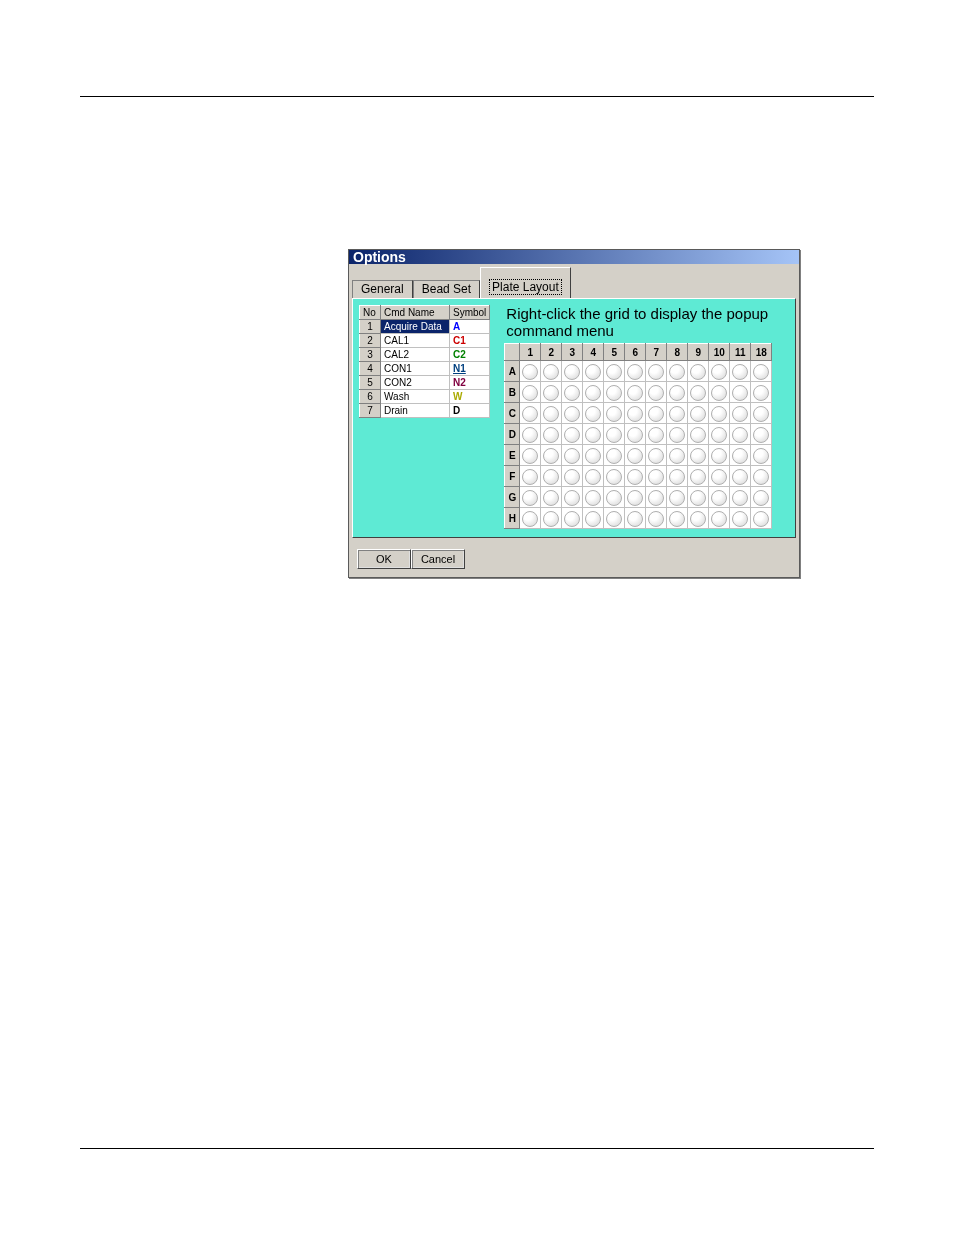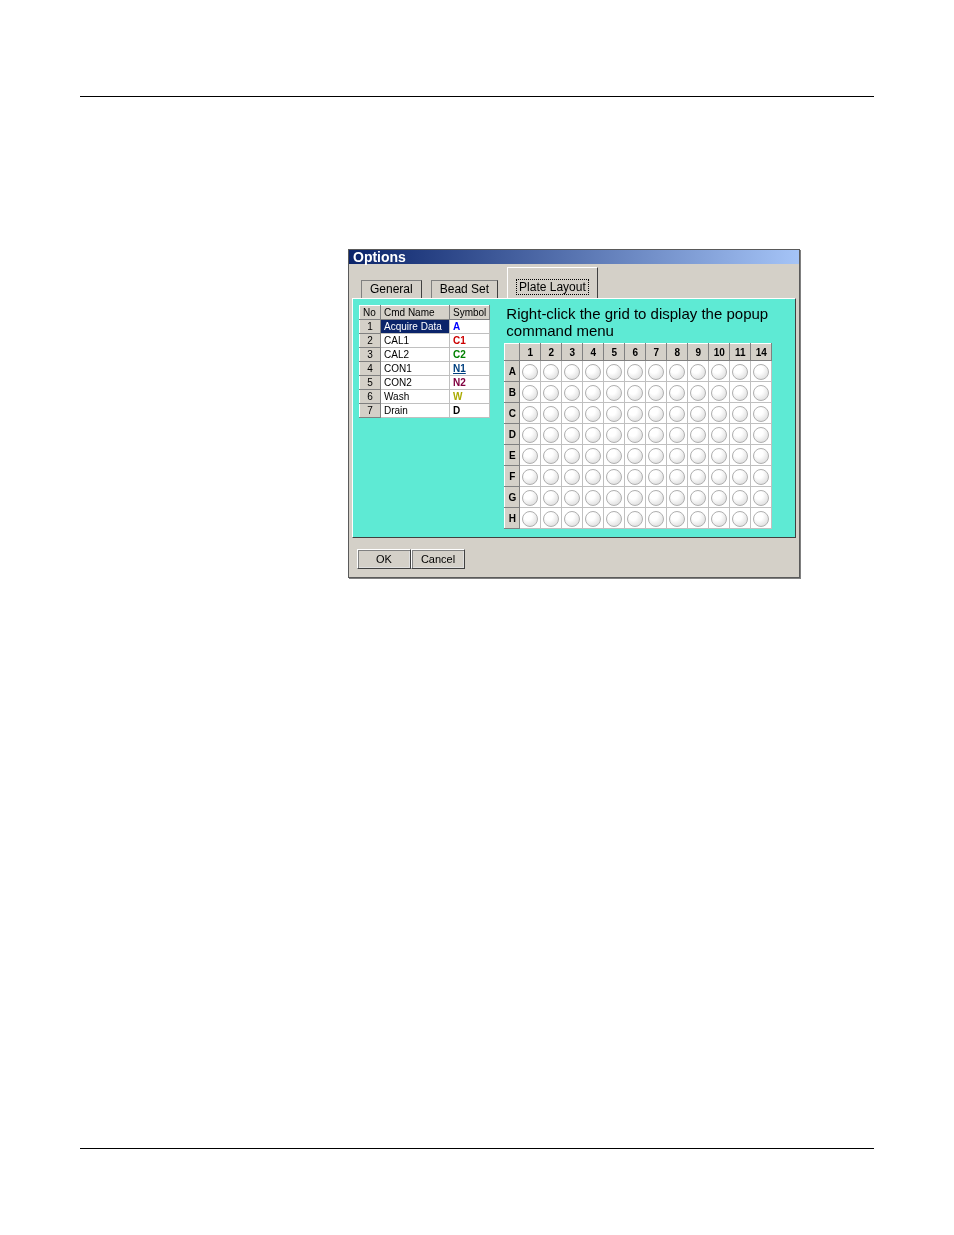--- a/index.html
+++ b/index.html
@@ -66,21 +66,20 @@
     border: 1px solid #808080;
     border-bottom: none;
     border-right-color: #404040;
     background: #d4d0c8;
     padding: 1px 8px 2px 8px;
     margin-right: 0px;
     color: #000;
     height: 14px;
     line-height: 14px;
     cursor: default;
-    margin-left: 9px;
   }
   .tab.active {
     border-top: 1px solid #ffffff;
     border-left: 1px solid #ffffff;
     border-right: 1px solid #404040;
     padding-top: 12px;
     padding-bottom: 3px;
     height: 15px;
     position: relative;
     z-index: 2;
@@ -293,21 +292,21 @@
                   <th>2</th>
                   <th>3</th>
                   <th>4</th>
                   <th>5</th>
                   <th>6</th>
                   <th>7</th>
                   <th>8</th>
                   <th>9</th>
                   <th>10</th>
                   <th>11</th>
-                  <th>14</th>
+                  <th>18</th>
                 </tr>
             </thead>
             <tbody id="plate-tbody">
                 <tr>
                   <th class="rowhdr">A</th>
                   <td>
                     <div class="well"></div>
                   </td>
                   <td>
                     <div class="well"></div>

